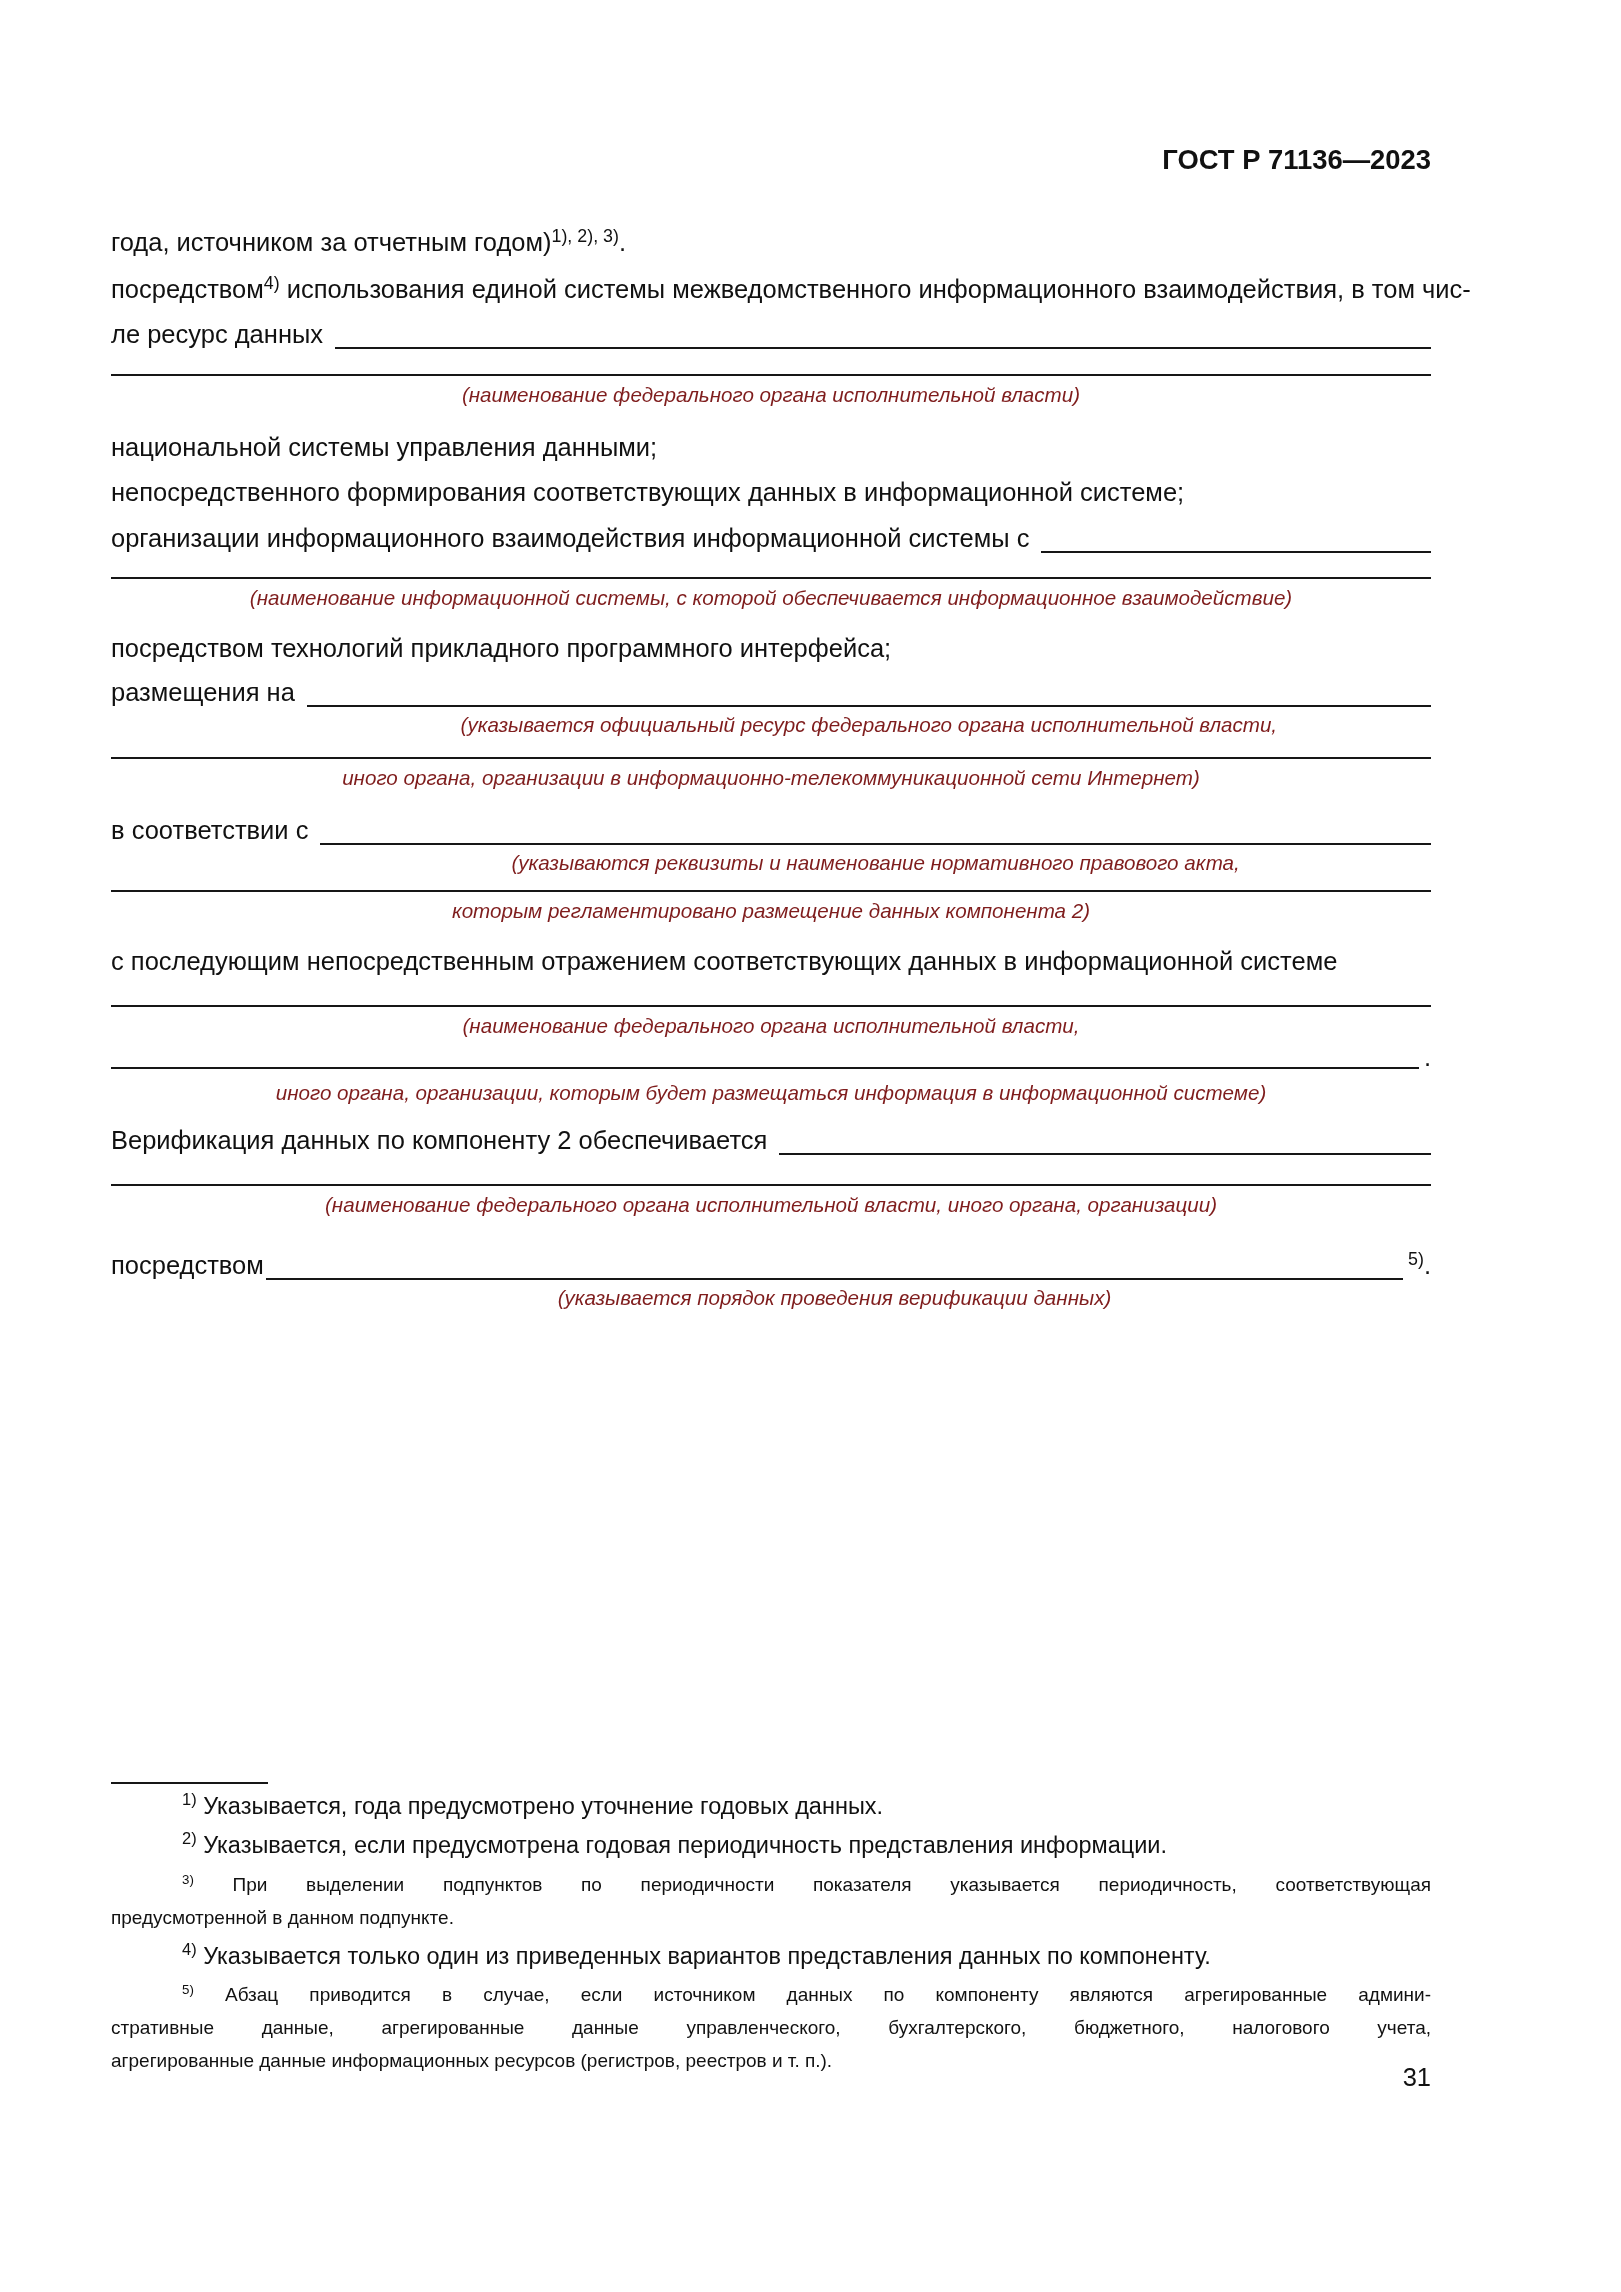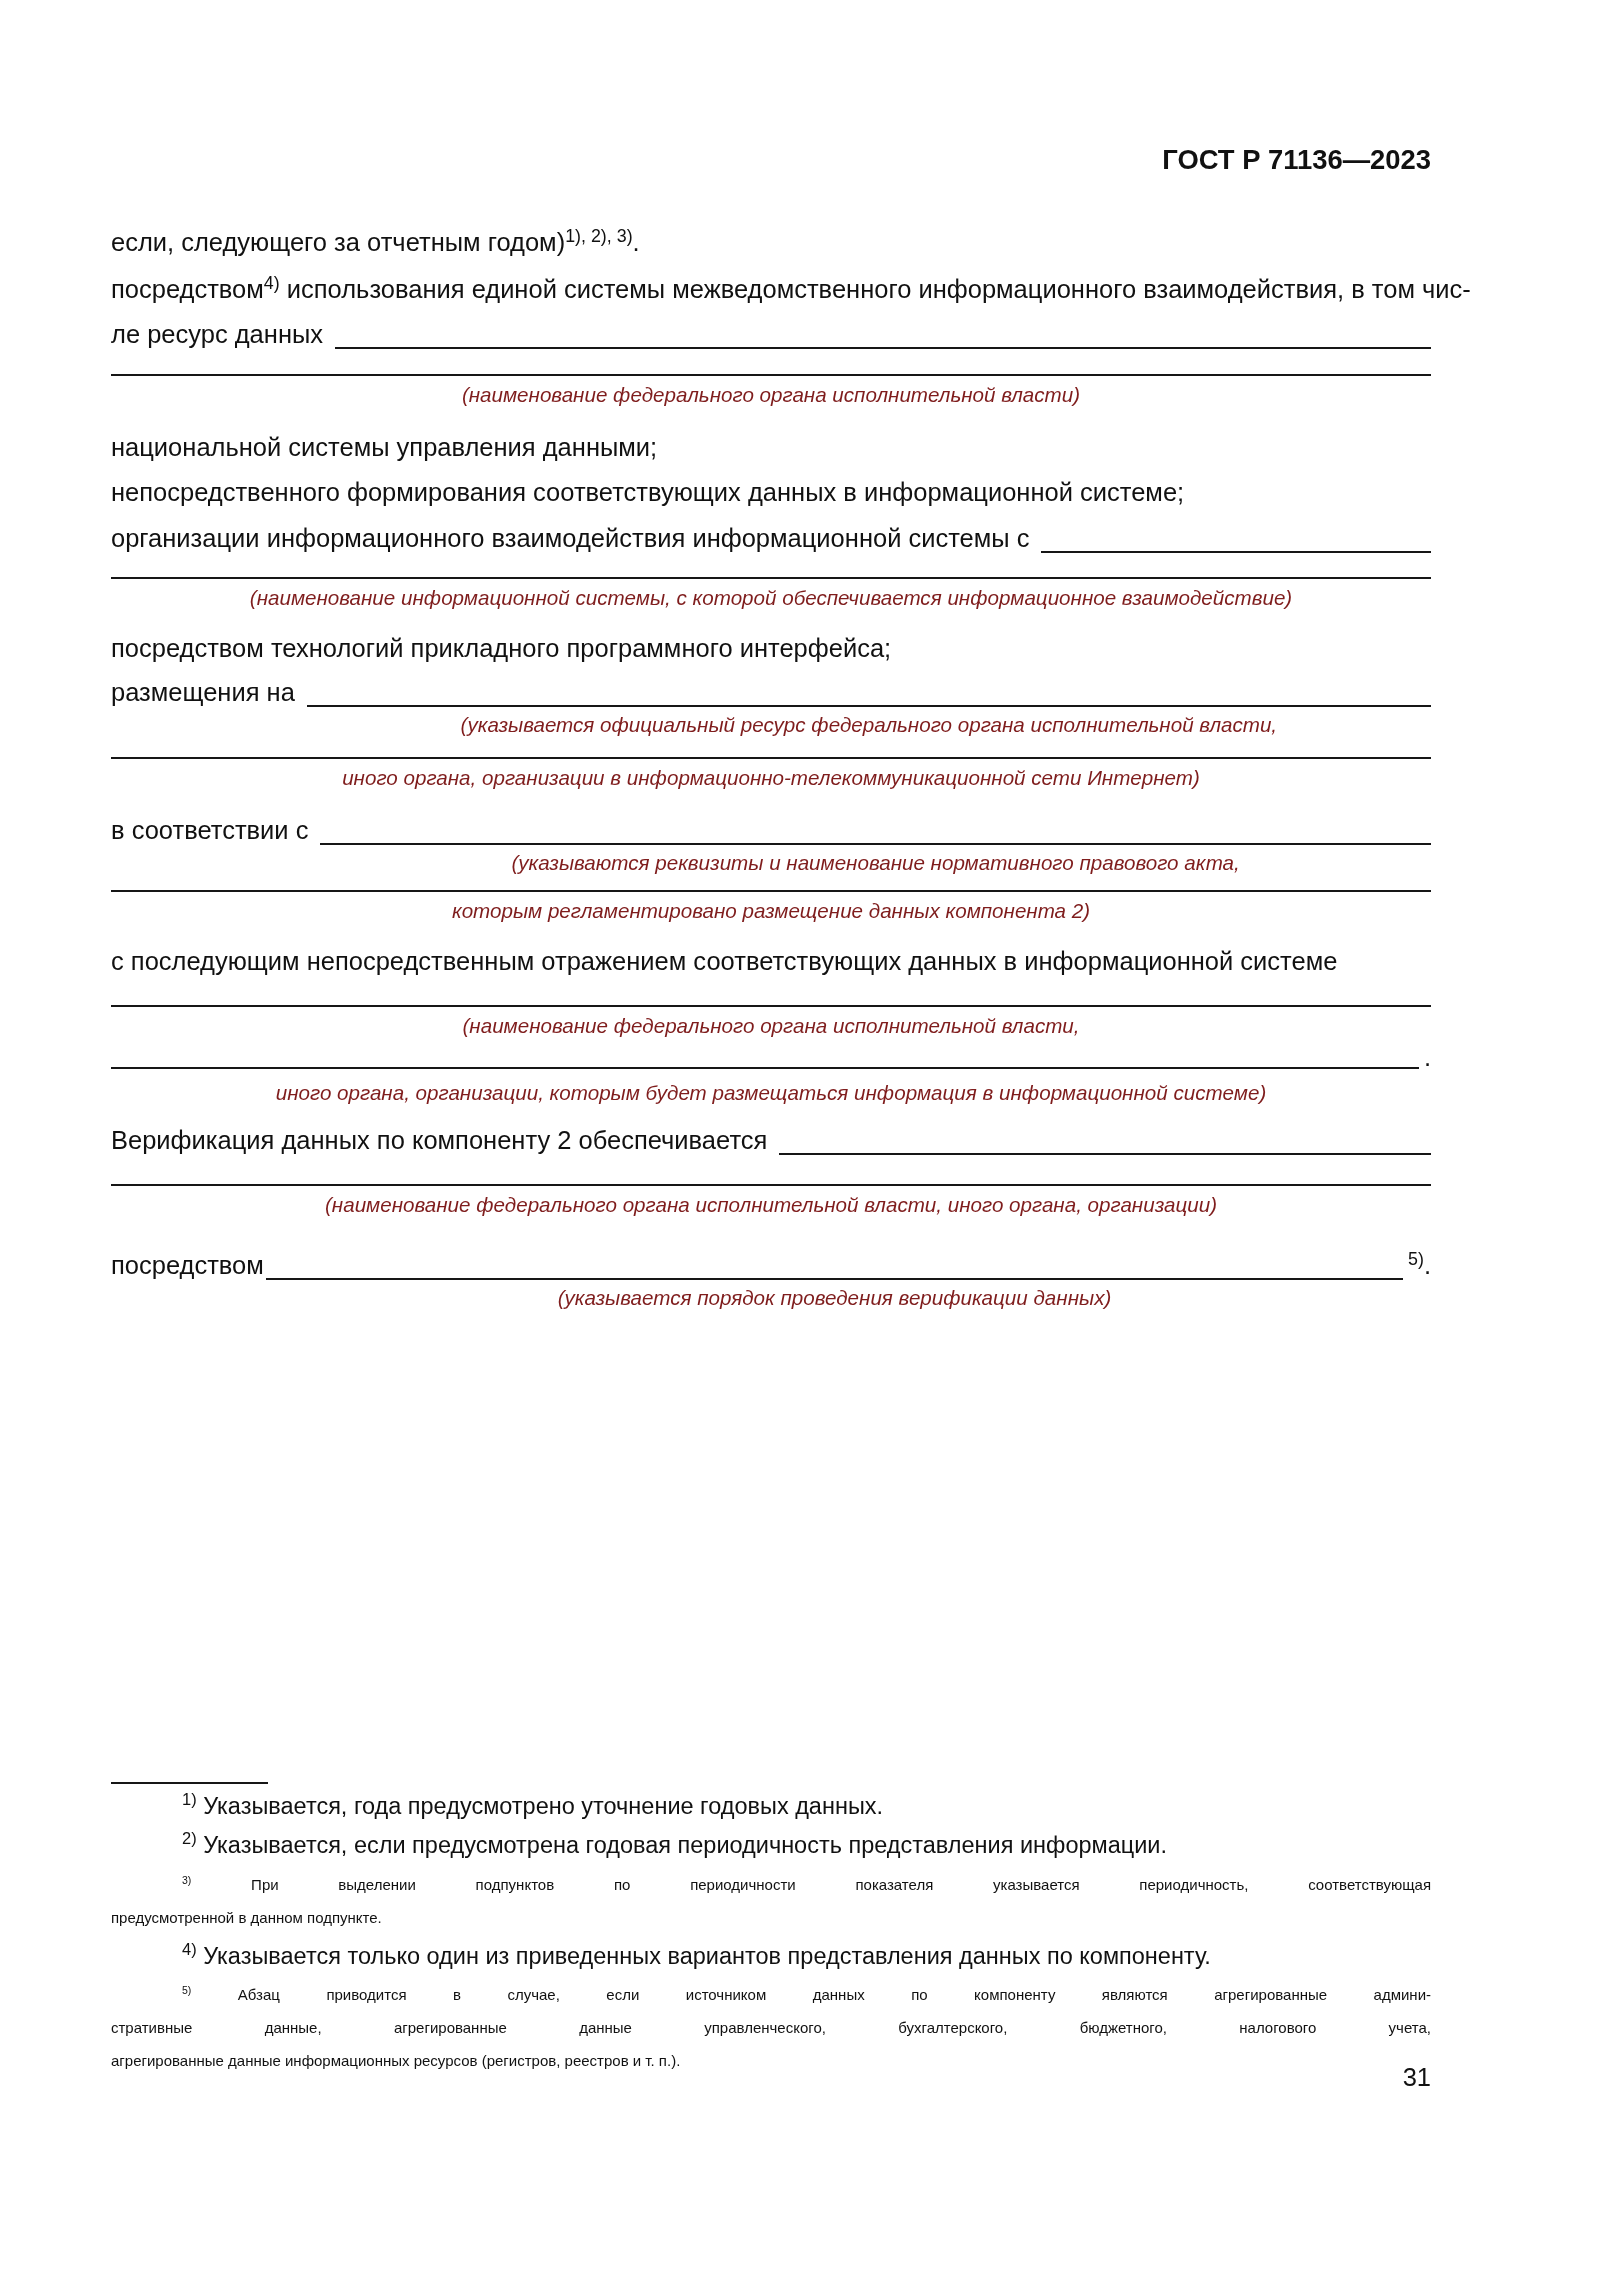--- a/index.html
+++ b/index.html
@@ -111,37 +111,37 @@
     height: 0;
   }
   .fn {
     font-size: 23.5px;
     line-height: 33px;
     margin: 5.9px 0 0 0;
     text-align: justify;
   }
   .fn-first { text-indent: 71px; }
   .jline { text-align: justify; text-align-last: justify; }
-  .fn-line { font-size: 15px; line-height: 33px; }
+  .fn-line { font-size: 19px; line-height: 33px; }
 
   .page-number {
     top: 2062px;
     text-align: right;
     font-size: 25.5px;
     line-height: 31px;
   }
 </style>
 </head>
 <body>
 
 <div class="page">
 
   <div class="abs doc-header">ГОСТ Р 71136—2023</div>
 
-  <p class="abs body-line" style="top:220px"><span>если, следующего за отчетным годом)</span><sup class="fnref">1), 2), 3)</sup><span>.</span></p>
+  <p class="abs body-line" style="top:220px"><span>года, источником за отчетным годом)</span><sup class="fnref">1), 2), 3)</sup><span>.</span></p>
 
   <div class="abs" style="top:267px">
     <p class="body-line"><span>посредством</span><sup class="fnref">4)</sup><span> использования единой системы межведомственного информационного взаимодействия, в том чис-</span></p>
     <div class="row">
       <span class="lead">ле ресурс данных</span>
       <span class="fill"></span>
     </div>
   </div>
 
   <div class="abs ul-block" style="top:374px">

